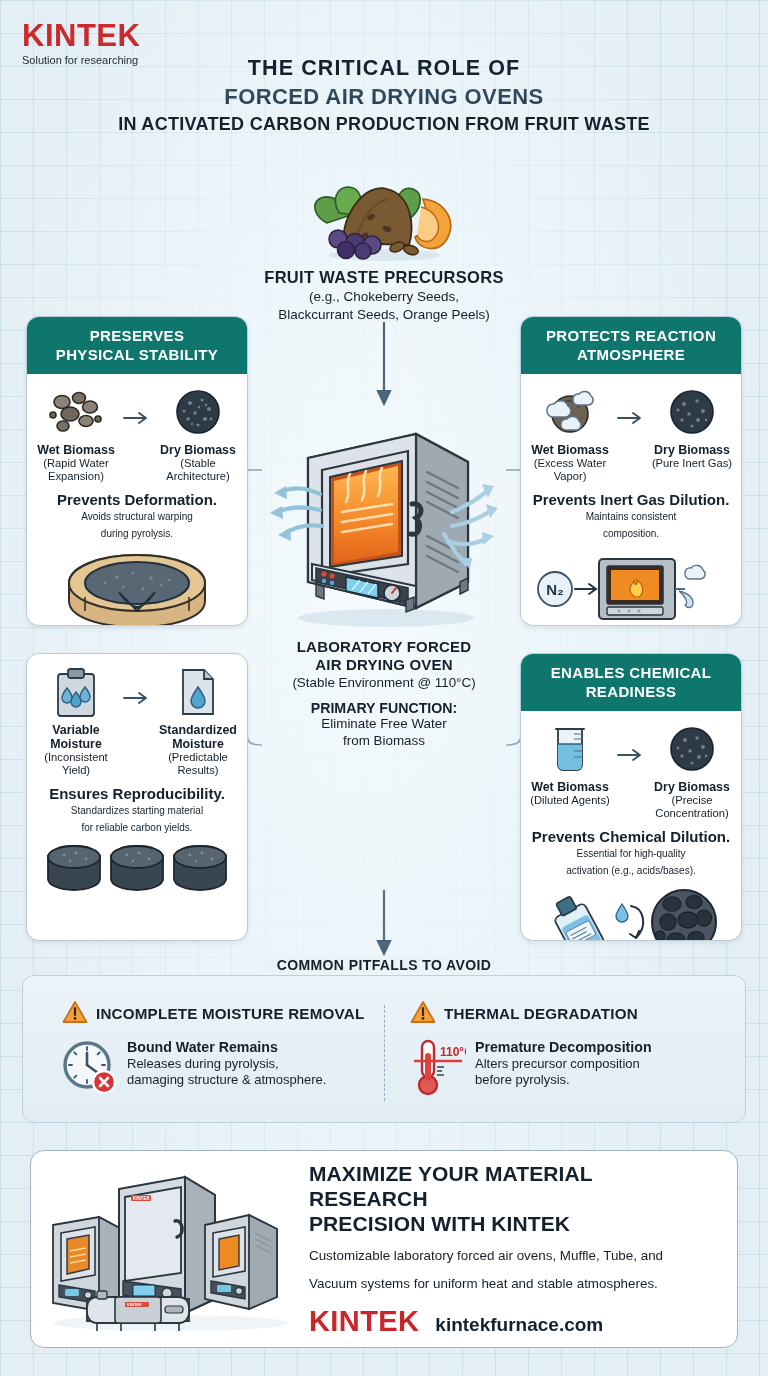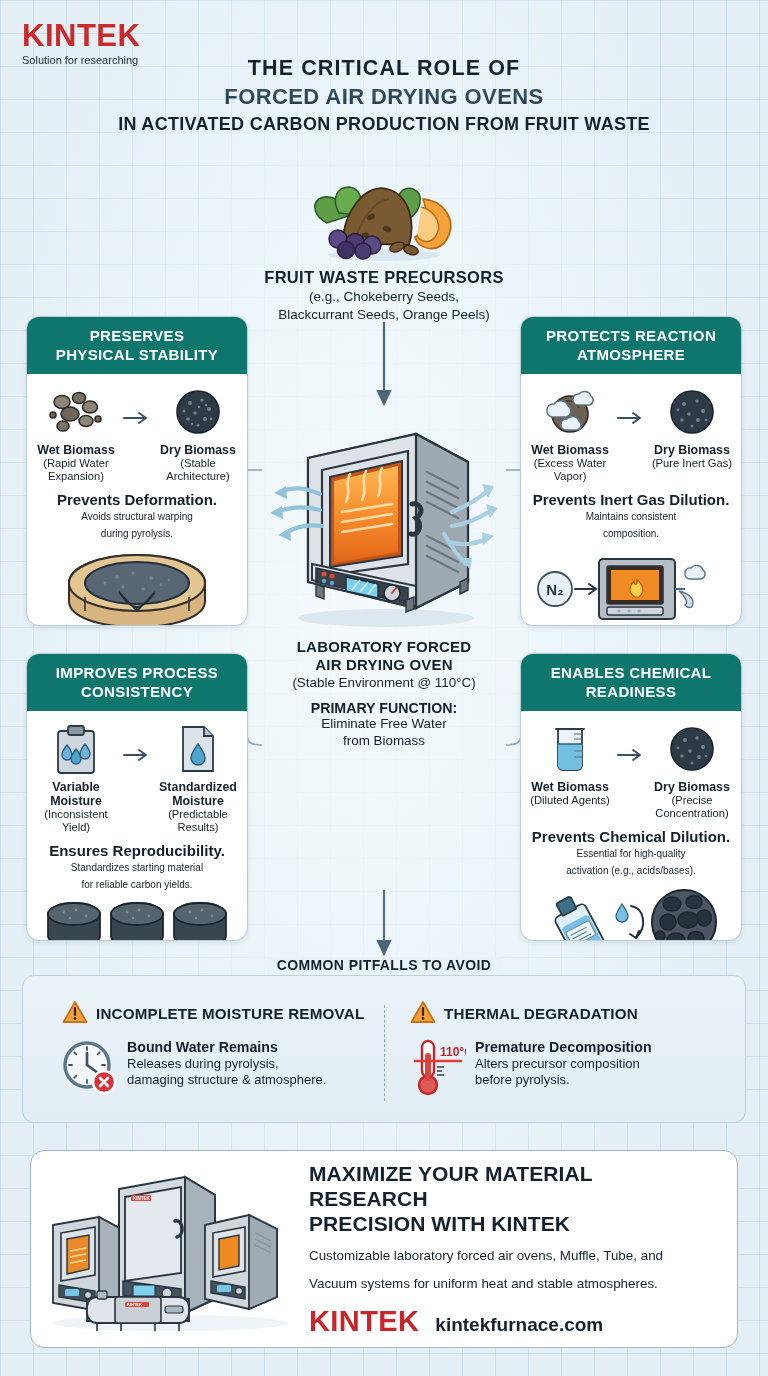--- a/index.html
+++ b/index.html
@@ -343,24 +343,20 @@
             <path d="M152,24 a5,5 0 0 1 6,-5 a7,7 0 0 1 12,2 a5,5 0 0 1 -2,9 H157 a5,5 0 0 1 -5,-6 Z"></path>
           </g>
           <path d="M146,42 C154,44 160,48 160,54 C160,59 155,60 152,56 C156,54 152,47 146,42 Z" fill="#cfe3ee" stroke="#5d7282" stroke-width="1.3"></path>
           <path d="M142,40 H152" stroke="#3d6f8f" stroke-width="2" fill="none"></path>
         </svg>
       </div>
     </div>
   </div>
 
   <div class="card" id="card3" style="left:26px; top:653px; width:222px; height:288px;">
-    <div class="hd">
-      <div>IMPROVES PROCESS</div>
-      <div>CONSISTENCY</div>
-    </div>
     <div class="bd">
       <div class="pair">
         <div class="col">
           <div class="icoslot">
             <svg width="48" height="52" viewBox="0 0 48 52">
               <rect x="6" y="8" width="36" height="42" rx="3" fill="#cfd8de" stroke="#2d3b46" stroke-width="1.8"></rect>
               <rect x="16" y="3" width="16" height="9" rx="2.5" fill="#8b99a5" stroke="#2d3b46" stroke-width="1.8"></rect>
               <g stroke="#2d5f80" stroke-width="1.4">
                 <path d="M15,22 C19,27 20,30 20,32 a5,5 0 0 1 -10,0 C10,30 11,27 15,22 Z" fill="#6fb4d8"></path>
                 <path d="M24,26 C28,31 29,34 29,36 a5,5 0 0 1 -10,0 C19,34 20,31 24,26 Z" fill="#4fa3cf"></path>

